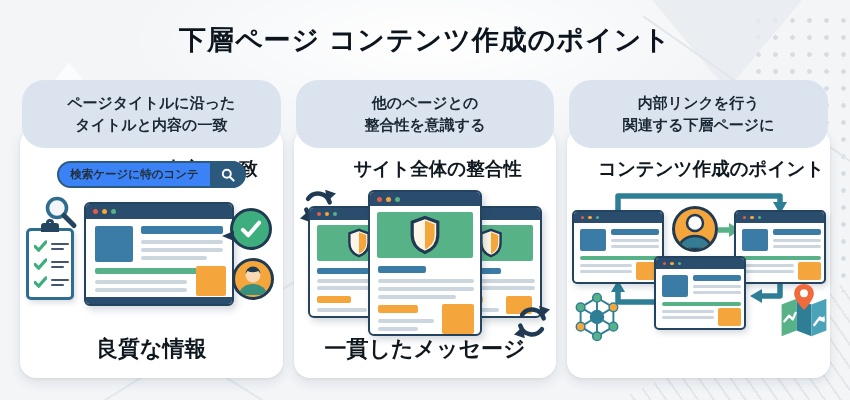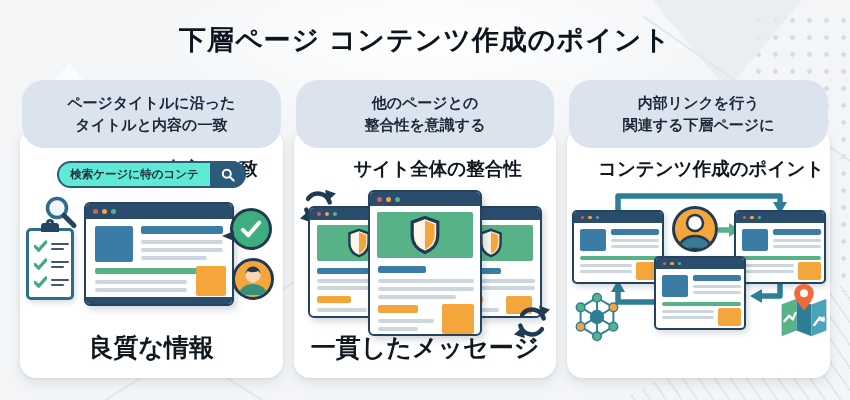--- a/index.html
+++ b/index.html
@@ -38,36 +38,36 @@
   .col { position:relative; flex:1; }
   .pill { position:relative; z-index:2; margin:0 2px; height:68px; border-radius:22px;
     background:#dbe3ee; display:flex; flex-direction:column; justify-content:center;
     align-items:center; gap:2px; }
   .pill span { font-size:15px; font-weight:800; color:#1a2734; line-height:1.35; }
   .card { position:relative; margin-top:-20px; height:250px; background:#ffffff;
     border-radius:16px; box-shadow:0 5px 12px rgba(40,60,80,.10), 0 1px 3px rgba(40,60,80,.08);
     padding-top:28px; }
   .card-title { text-align:center; font-size:18.5px; font-weight:800; color:#10181f;padding-left:25px; }
   .card-label { position:absolute; bottom:14px; left:0; width:100%; text-align:center;
-    font-size:25px; font-weight:800; color:#10181f; }
+    font-size:22px; font-weight:800; color:#10181f; }
   .illo { position:absolute; left:50%; transform:translateX(-50%); }
 
   
   .bwin { position:absolute; background:#fff; border:2px solid #24435e; border-radius:6px;
     overflow:hidden; box-shadow:3px 4px 7px rgba(30,50,70,.18); }
   .bhead { background:#2b4d6d; display:flex; align-items:center; gap:4px; padding-left:7px; }
   .dot { width:5px; height:5px; border-radius:50%; }
   .dot.r{background:#e25c4a;} .dot.o{background:#f4a63c;} .dot.g{background:#58b287;}
   .blk { position:absolute; border-radius:2px; }
   .c-blue{background:#3a7ca5;} .c-green{background:#58b287;} .c-orange{background:#f4a63c;}
   .c-gray{background:#ccd6de;} .c-navy{background:#2b4d6d;}
 
   
   .searchbar { position:absolute; top:33px; left:50%; transform:translateX(-50%);
-    width:188px; height:27px; border:2.5px solid #2b5a7c; border-radius:14px; background:#5eead4;
+    width:188px; height:27px; border:2.5px solid #2b5a7c; border-radius:14px; background:#3b82f6;
     display:flex; align-items:center; }
   .searchbar .q { flex:1; font-size:11.5px; font-weight:700; color:#22303d; padding-left:11px;
     white-space:nowrap; overflow:hidden; }
   .searchbar .btn { width:36px; height:27px; margin:-2.5px -2.5px -2.5px 0;
     background:#2b5a7c; border-radius:4px 14px 14px 4px; display:flex; align-items:center;
     justify-content:center; }
   .illo1 { top:66px; width:266px; height:150px; }
   .clipboard { position:absolute; left:8px; top:34px; width:48px; height:72px;
     border:3.5px solid #2e6d8e; border-radius:5px; background:#fff;
     box-shadow:2px 3px 5px rgba(30,50,70,.15); }

